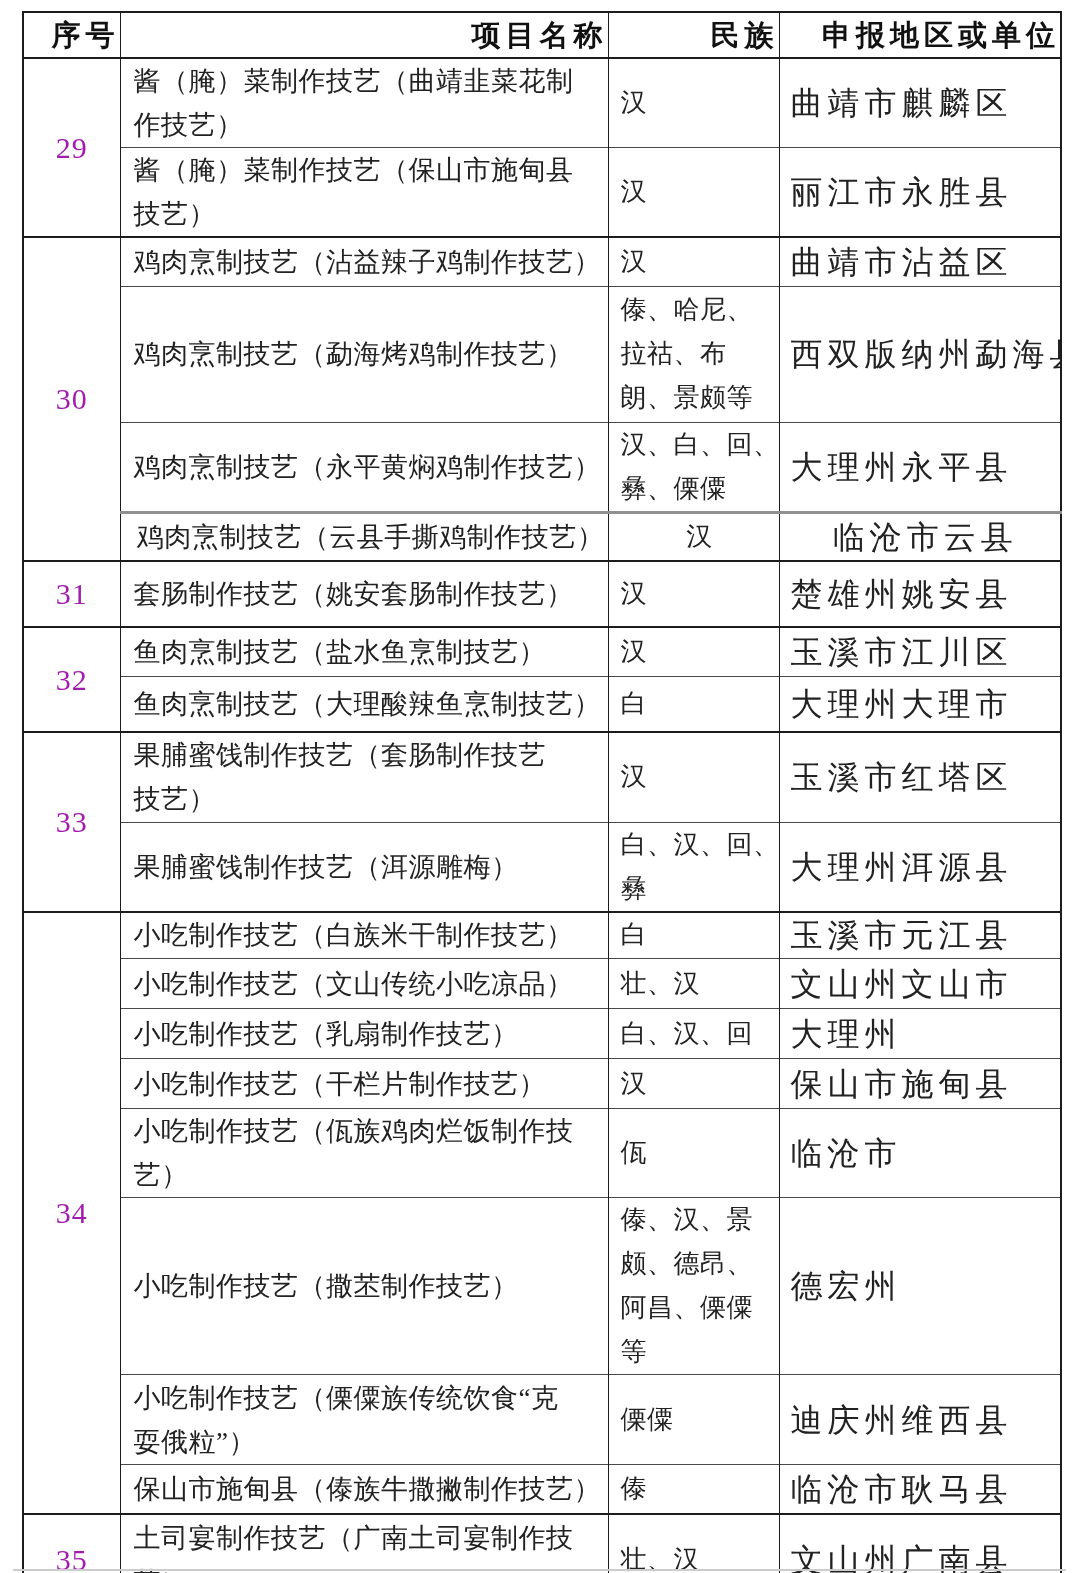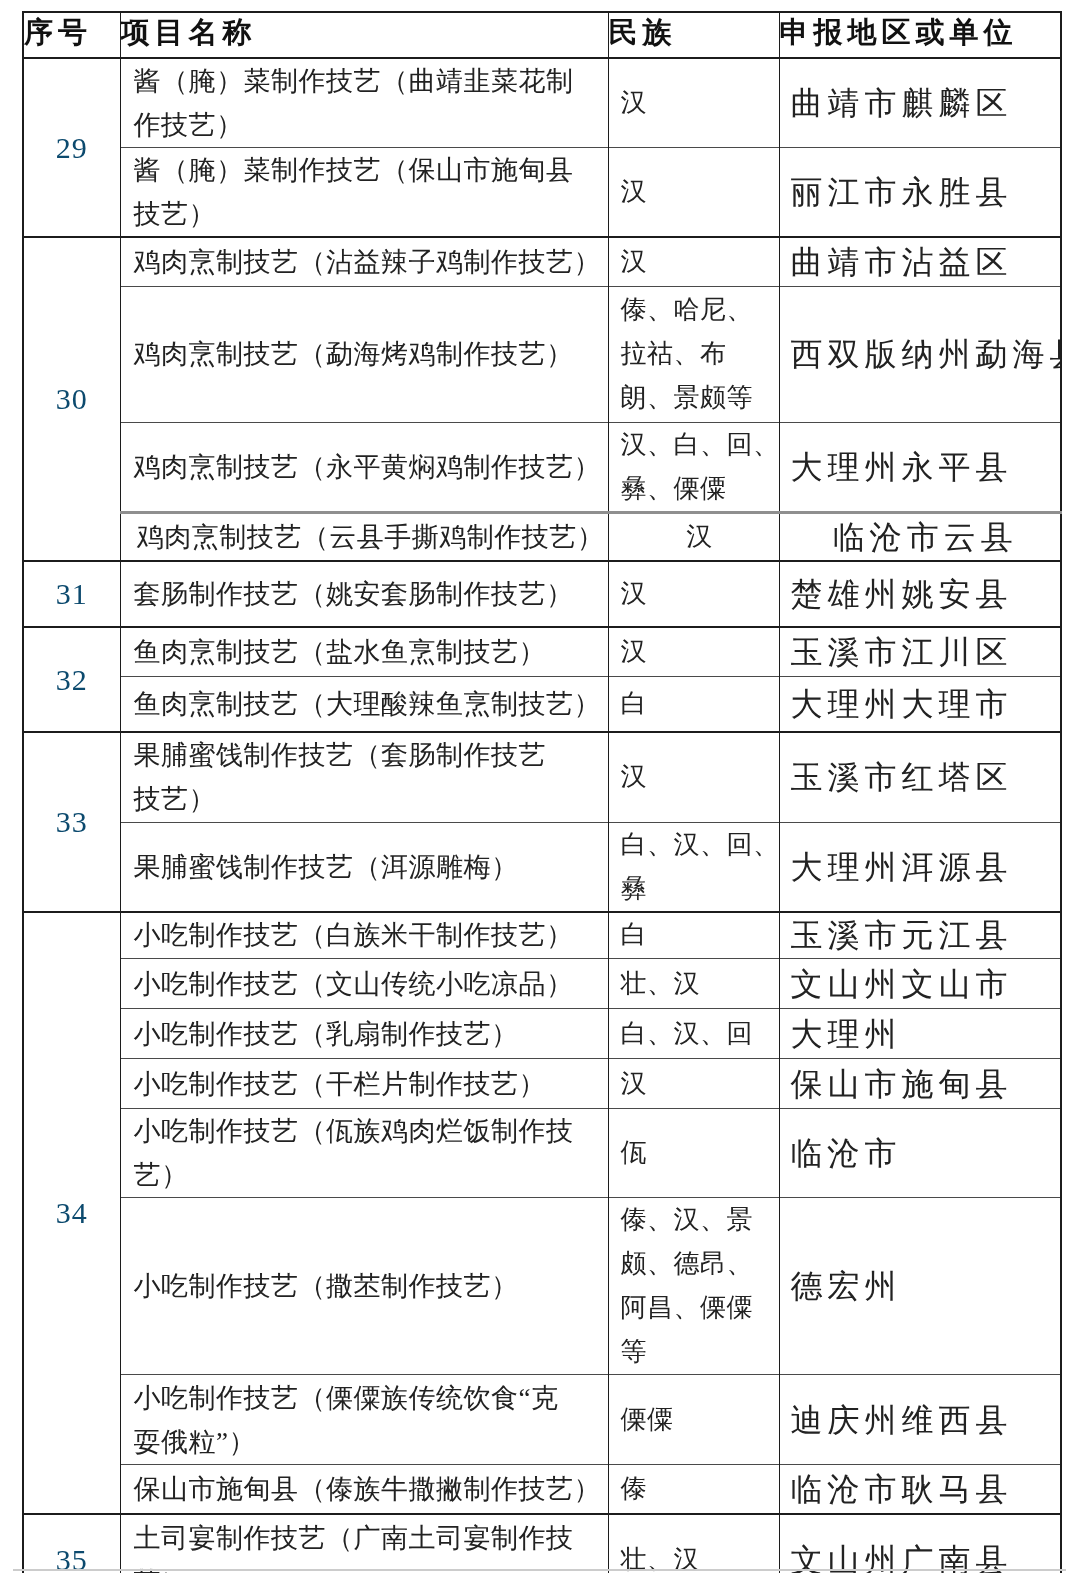--- a/index.html
+++ b/index.html
@@ -30,38 +30,38 @@
     border-left: 1.5px solid #1c1c1c;
     border-right: 1.5px solid #1c1c1c;
     vertical-align: middle;
     overflow: hidden;
     padding: 0;
     font-weight: normal;
   }
   
   tr.hdr { height: 44px; }
   tr.hdr th {
-    font-family: Liberation Mono, monospace;
+    font-family: Liberation Sans, sans-serif;
     font-weight: 700;
     font-size: 29px;
     color: #111111;
-    text-align: left;
+    text-align: right;
     letter-spacing: 5px;
     line-height: 44px;
     white-space: pre;
   }
   
   tr.g td, tr.g th { border-top: 2.5px solid #1c1c1c; }
   tr.i td          { border-top: 1px   solid #4a4a4a; }
   tr.p td          { border-top: 3px   solid #8f8f8f; text-align: center; }
 
   td.no {
     text-align: center;
     font-size: 30px;
-    color: #0c4a6e;
+    color: #a21caf;
     letter-spacing: 1px;
   }
   td.name {
     font-size: 27px;
     letter-spacing: 0.5px;
     padding-left: 13px;
     line-height: 44px;
     white-space: pre;
   }
   td.ethnic {

